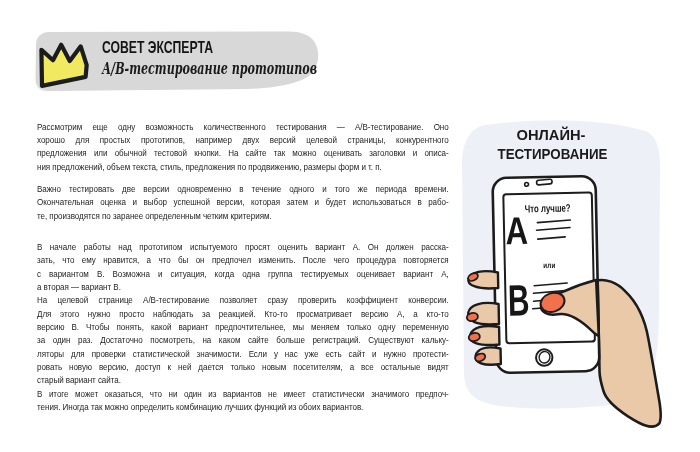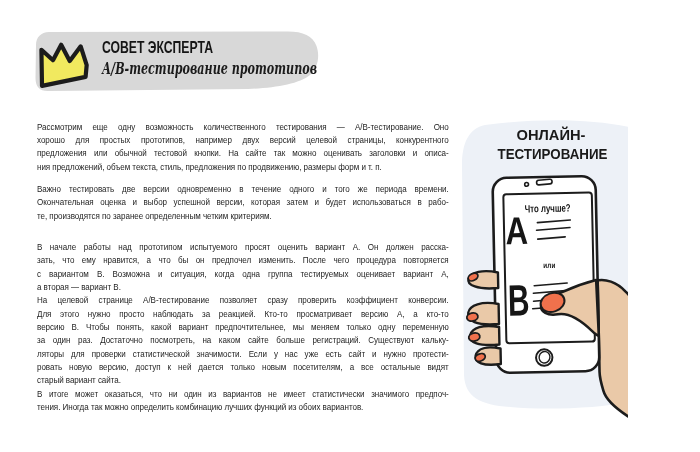--- a/index.html
+++ b/index.html
@@ -1,17 +1,17 @@
 <!DOCTYPE html>
 <html><head>
 <meta charset="utf-8">
 <style>
   html,body { margin:0; padding:0; background:#ffffff; }
   .page {
-    position:relative; width:628px; height:452px; background:#ffffff;
+    position:relative; width:700px; height:452px; background:#ffffff;
     overflow:hidden; font-family:"Liberation Sans","DejaVu Sans",sans-serif;
     color:#1c1c1c;
   }
   
   .badge-svg { position:absolute; left:33px; top:28px; width:290px; height:66px; }
   
   .body-text {
     position:absolute; left:37px; top:119.5px; width:496px;
     transform:scaleX(0.83); transform-origin:0 0;
     font-size:9.7px; line-height:13.35px; letter-spacing:-0.05px; color:#1e1e1e;

